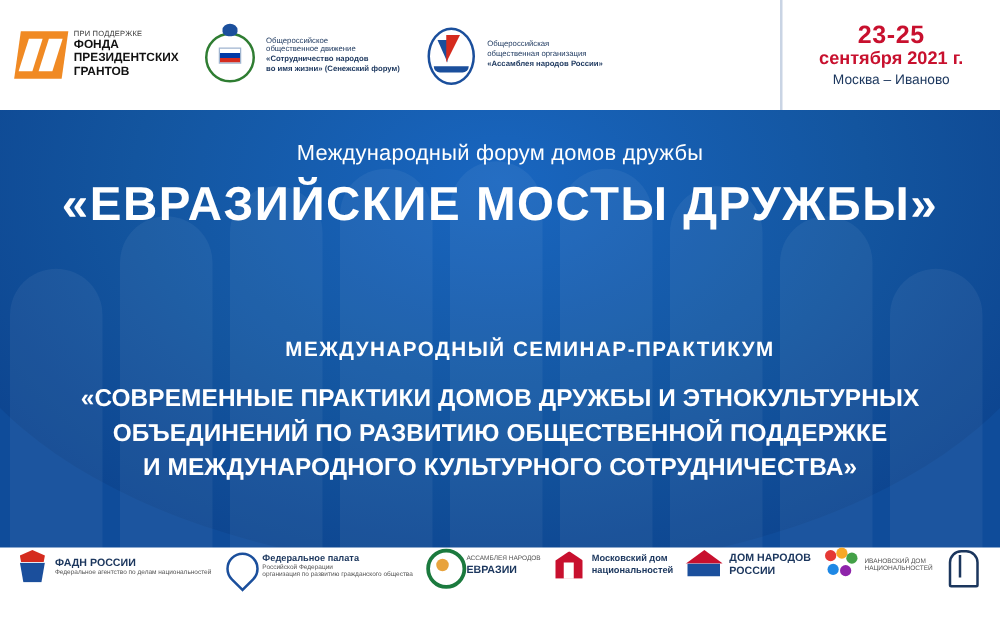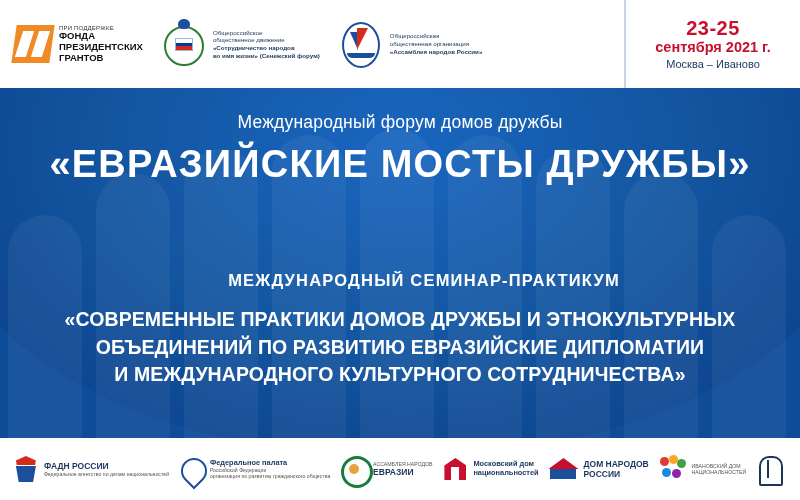--- a/index.html
+++ b/index.html
@@ -208,21 +208,21 @@
     line-height: 1.42;
     letter-spacing: .1px;
     padding: 0 18px;
   }
 
   
   .bottom {
     position: absolute; left: 0; top: 438px;
     width: 800px; height: 62px;
     background: #ffffff;
-    display: flex; align-items: center;
+    display: flex; align-items: flex-start;
     padding: 0 10px;
     gap: 4px;
   }
   .blogo {
     display: flex; align-items: center; gap: 5px;
     flex: 1 1 auto;
     justify-content: center;
   }
   .blogo .bt { line-height: 1.18; }
   .blogo .bt .t1 { font-size: 8.5px; font-weight: bold; color: #1b365d; }
@@ -395,21 +395,21 @@
     <div class="arch a8"></div>
     <div class="arch a9"></div>
 
     <div class="content">
       <div class="forum-sub">Международный форум домов дружбы</div>
       <div class="forum-title">«ЕВРАЗИЙСКИЕ МОСТЫ ДРУЖБЫ»</div>
 
       <div class="seminar-label">МЕЖДУНАРОДНЫЙ СЕМИНАР-ПРАКТИКУМ</div>
       <div class="seminar-title">
         <div>«СОВРЕМЕННЫЕ ПРАКТИКИ ДОМОВ ДРУЖБЫ И ЭТНОКУЛЬТУРНЫХ</div>
-        <div>ОБЪЕДИНЕНИЙ ПО РАЗВИТИЮ ЕВРАЗИЙСКИЕ ДИПЛОМАТИИ</div>
+        <div>ОБЪЕДИНЕНИЙ ПО РАЗВИТИЮ ОБЩЕСТВЕННОЙ ПОДДЕРЖКЕ</div>
         <div>И МЕЖДУНАРОДНОГО КУЛЬТУРНОГО СОТРУДНИЧЕСТВА»</div>
       </div>
     </div>
   </div>
 
   <div class="bottom">
 
     <div class="blogo">
       <div class="mark-fadn"></div>
       <div class="bt">

